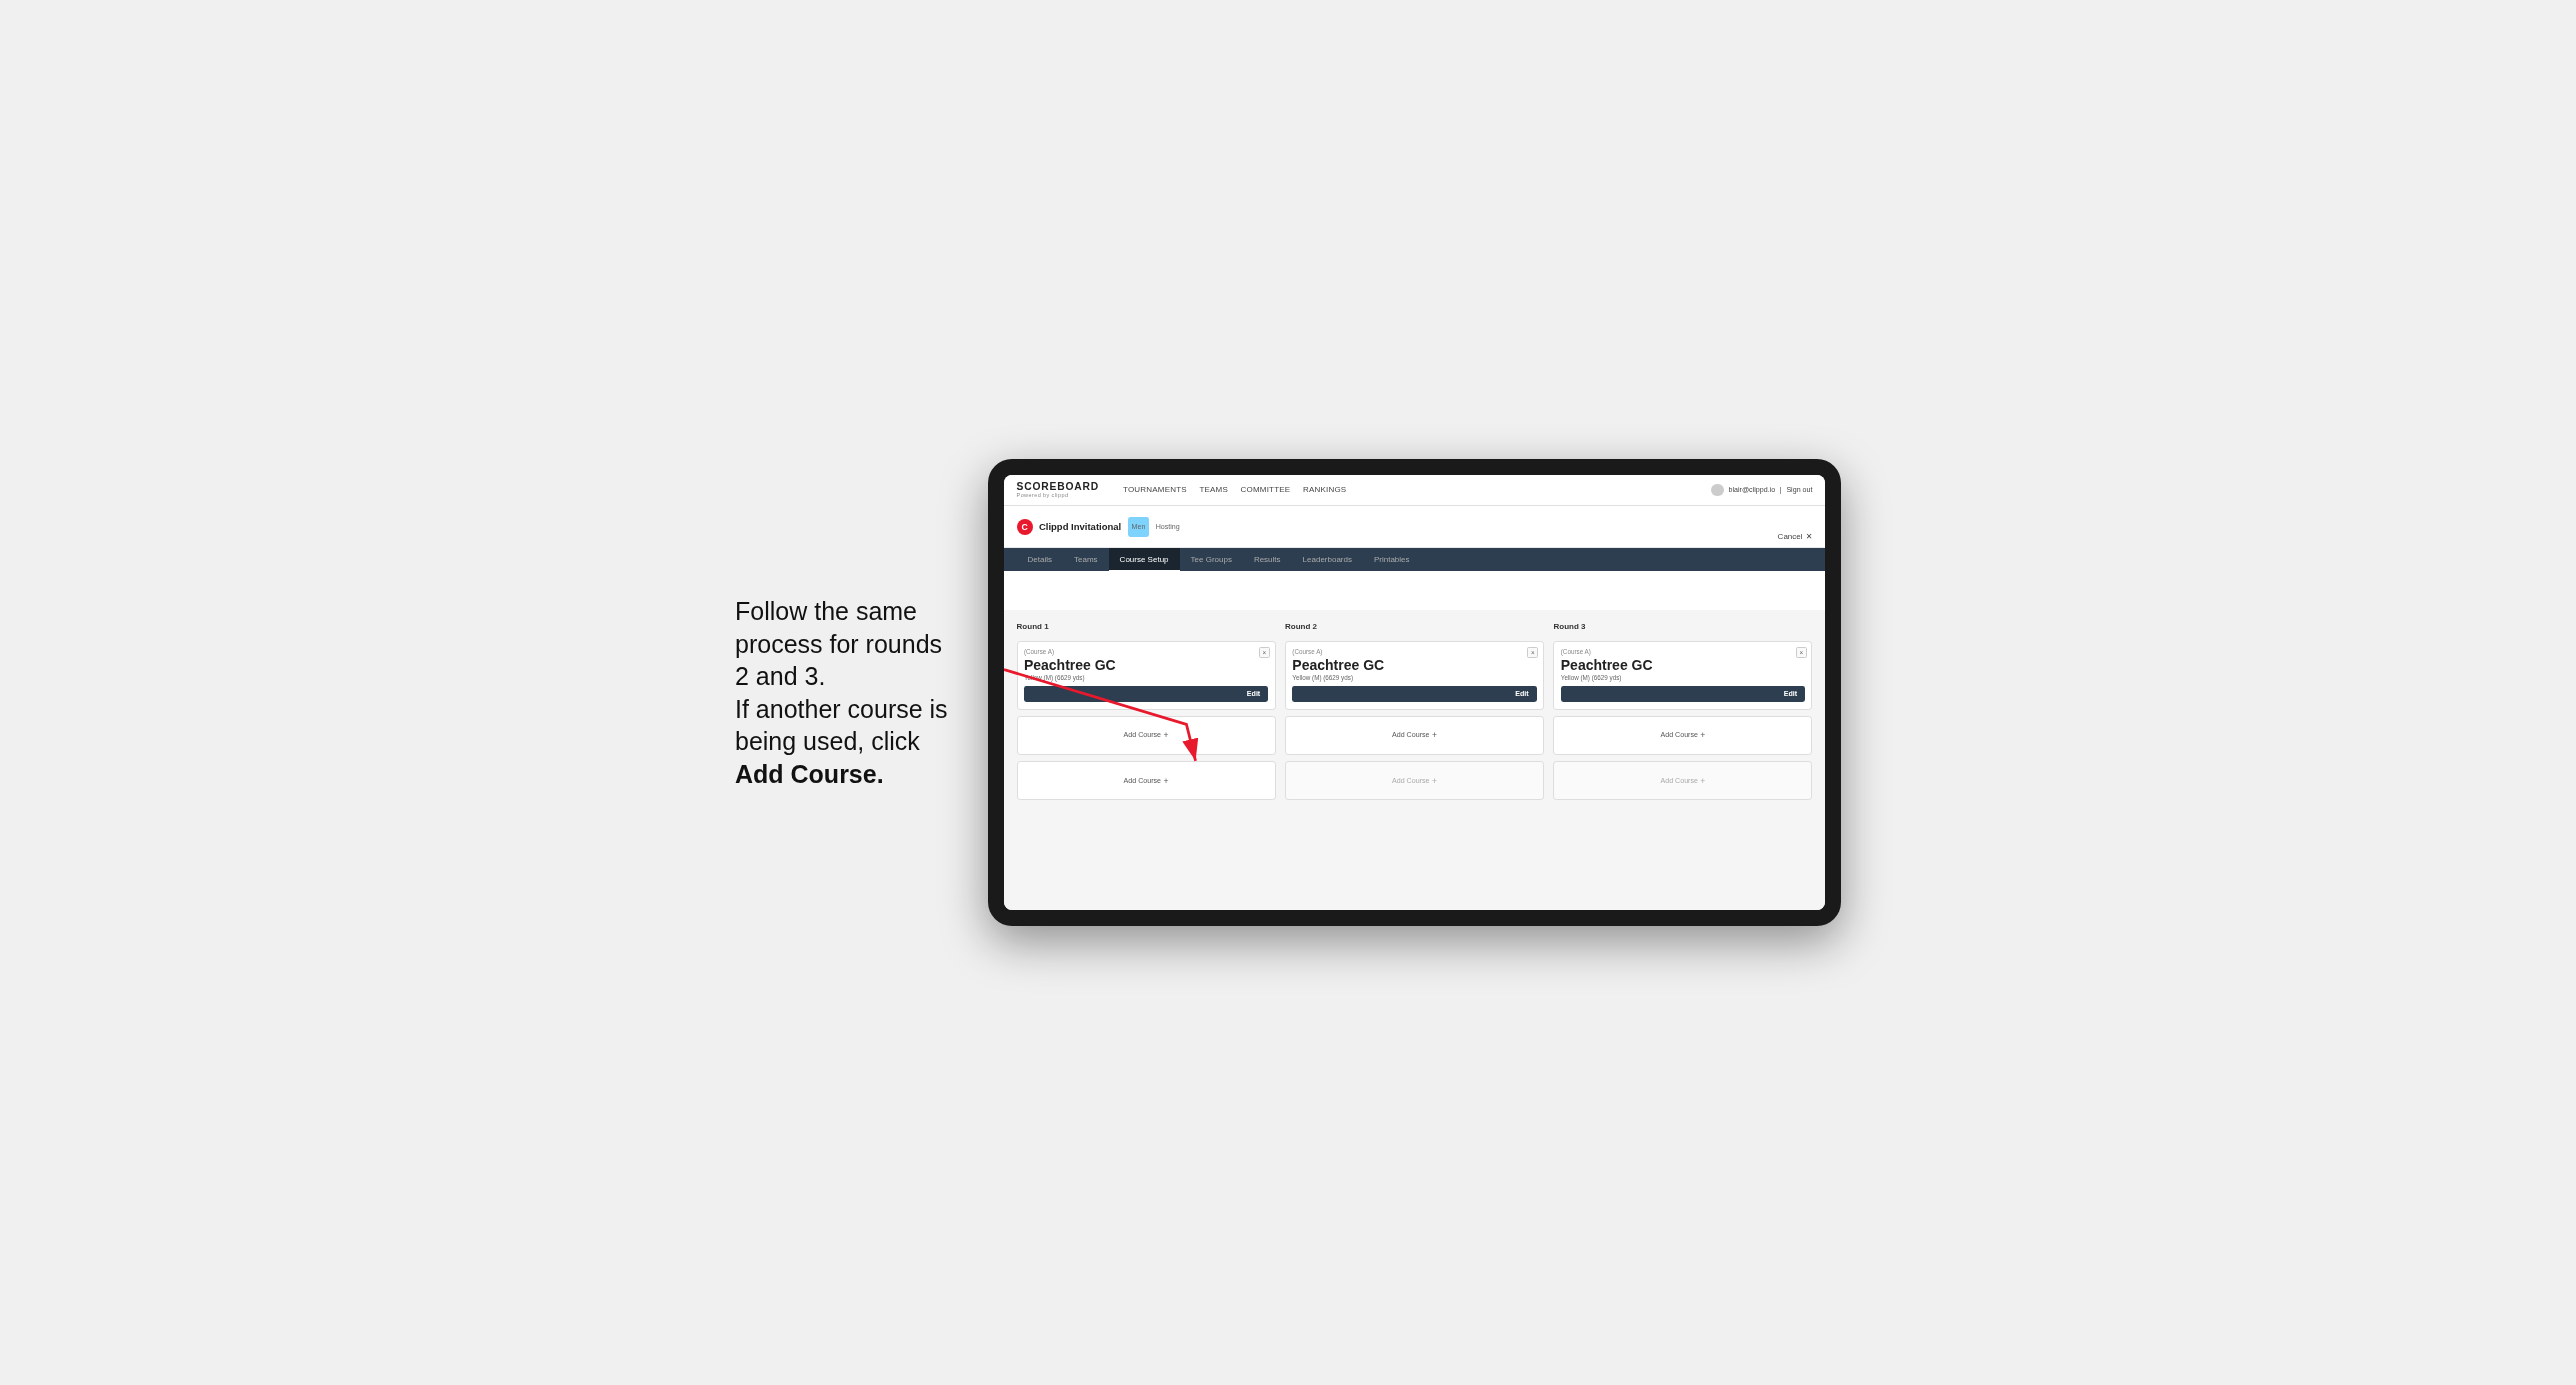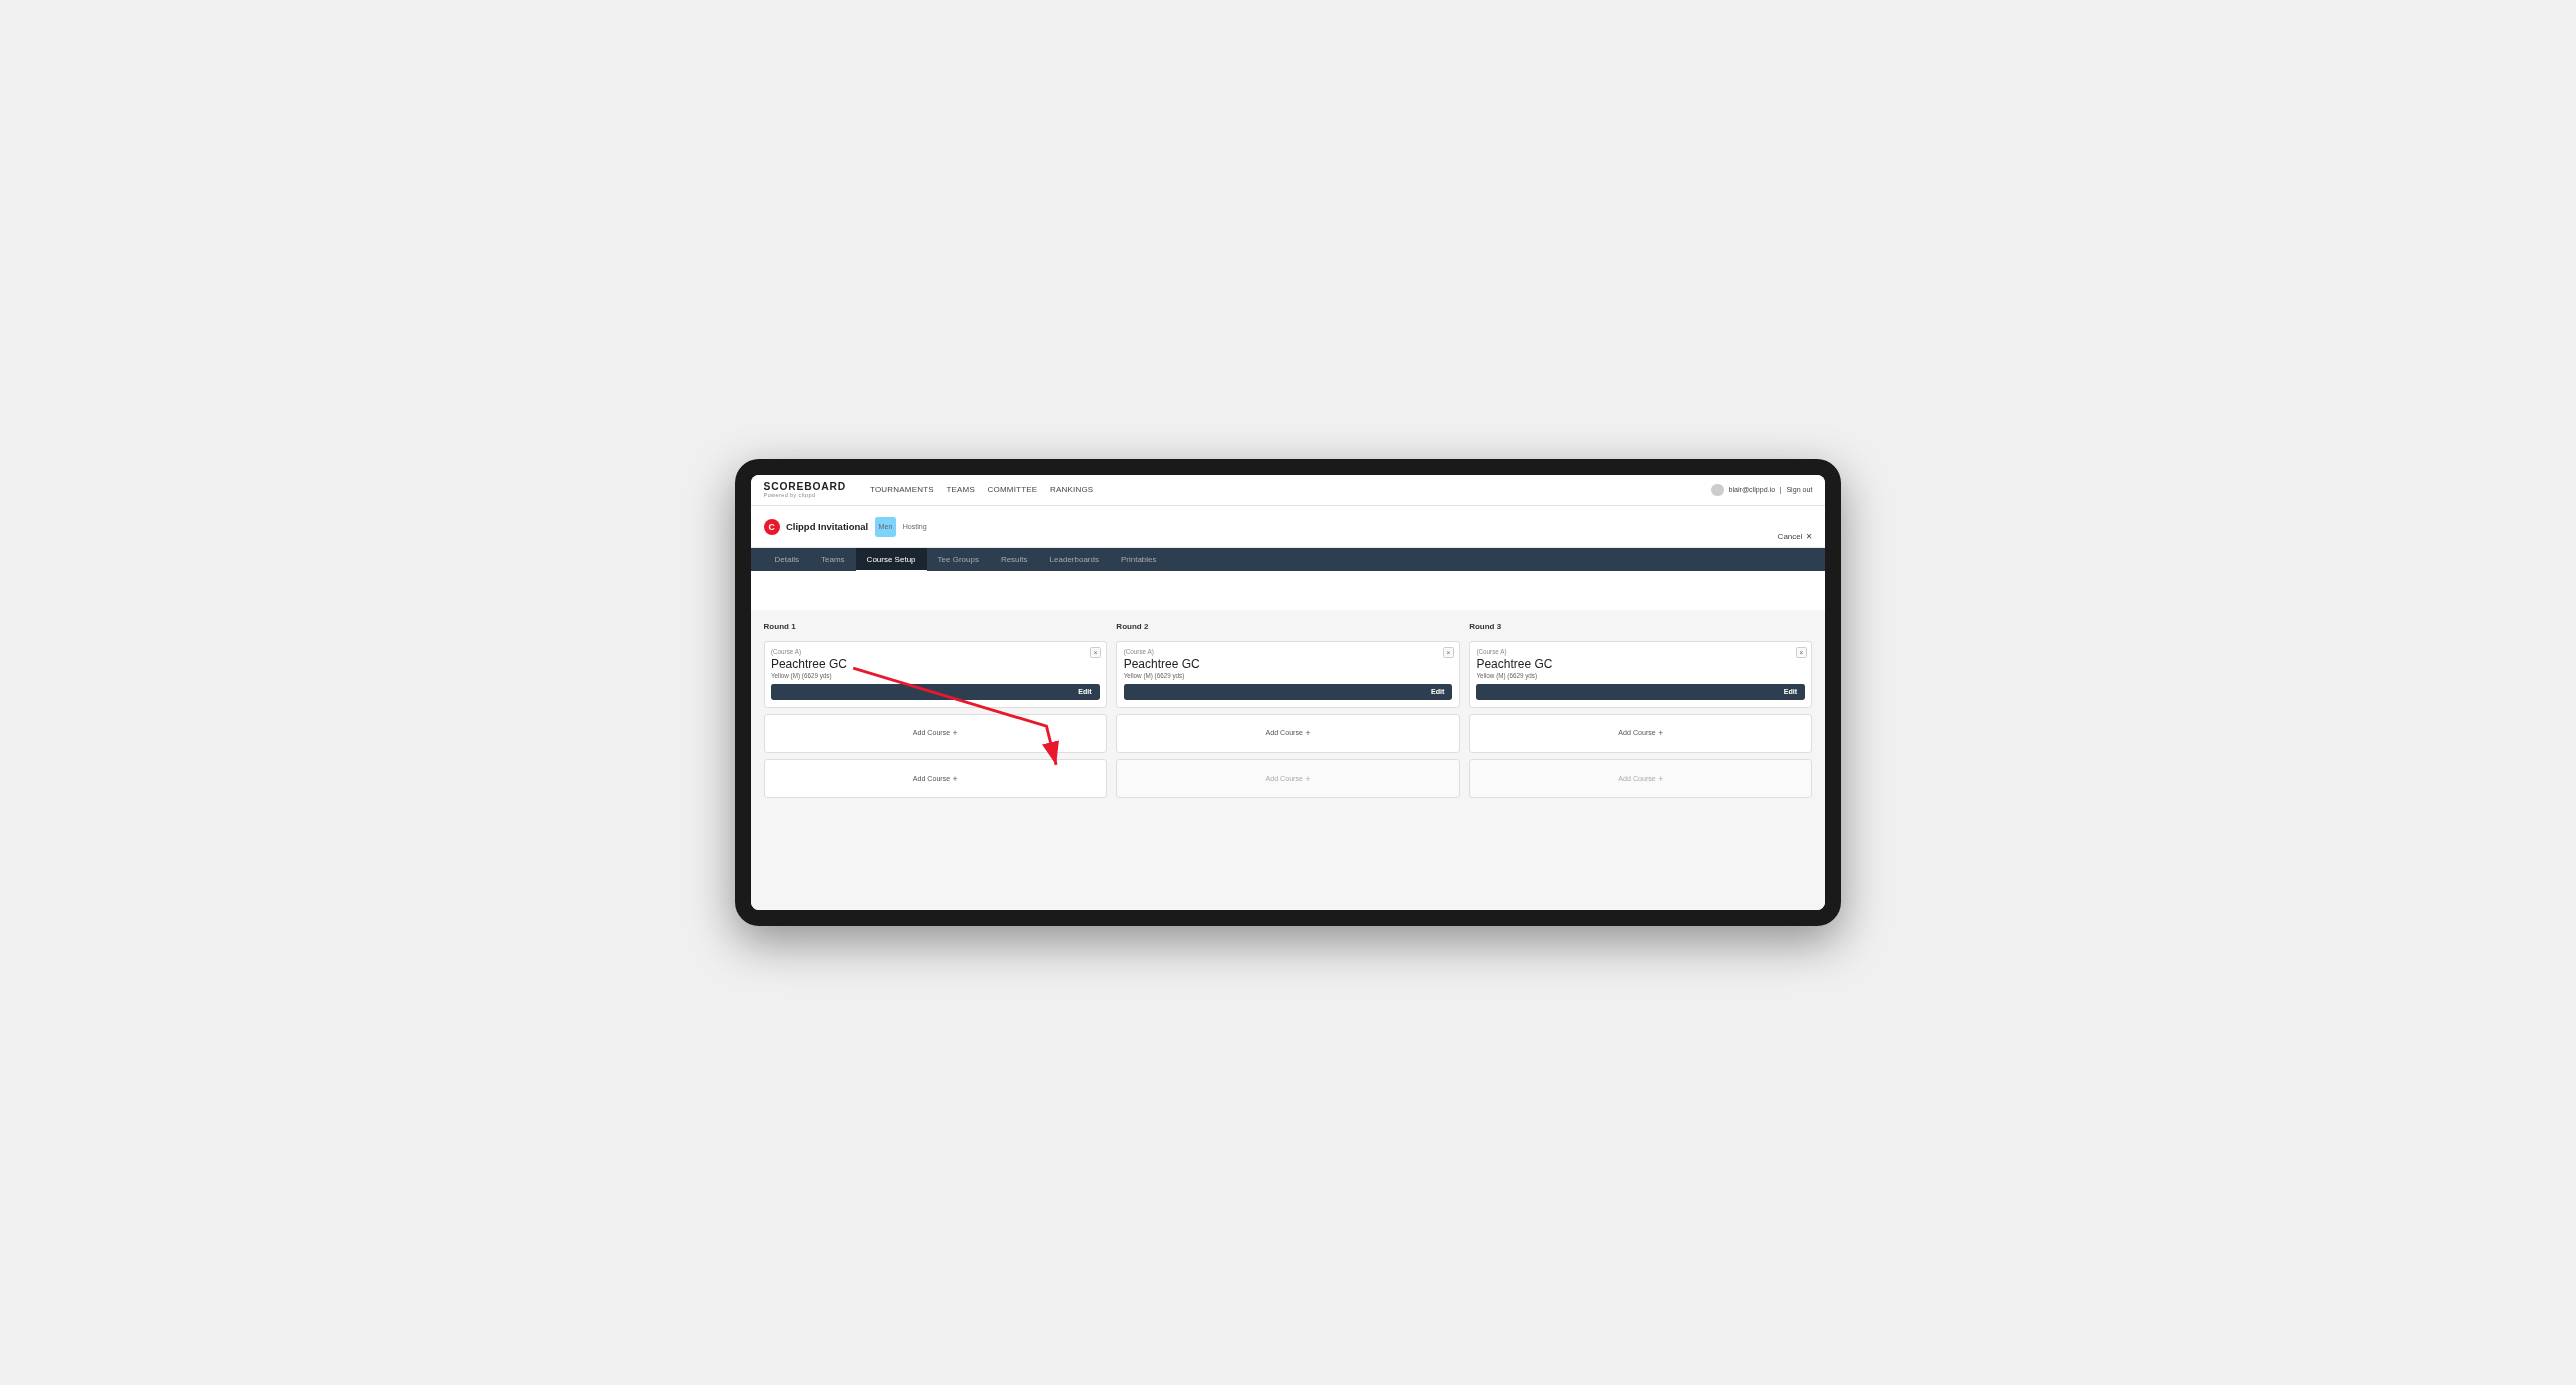--- a/index.html
+++ b/index.html
@@ -227,22 +227,22 @@
       position: relative;
     }
 
     .course-card-header {
       font-size: 6.3px;
       color: #888;
       margin-bottom: 1.6px;
     }
 
     .course-name {
-      font-size: 12px;
-      font-weight: 400;
+      font-size: 14px;
+      font-weight: 700;
       color: #222;
       margin-bottom: 0.8px;
     }
 
     .course-details {
       font-size: 6.3px;
       color: #666;
       margin-bottom: 4.7px;
     }
 
@@ -323,20 +323,26 @@
       height: 100%;
       pointer-events: none;
       z-index: 10;
     }
   </style>
 </head>
 <body>
 
 <div class="page-wrapper">
 
+  <div class="instruction-text">
+    <span>
+      Follow the same process for rounds 2 and 3.<br>
+      If another course is being used, click <strong>Add Course.</strong>
+    </span>
+  </div>
 
   <div class="tablet-frame">
     <div class="tablet-screen">
       <div class="tablet-screen-inner">
 
         <svg class="arrow-overlay" viewBox="0 0 900 450" xmlns="http://www.w3.org/2000/svg">
           <defs>
             <marker id="arrowhead" markerWidth="8" markerHeight="6" refX="8" refY="3" orient="auto">
               <polygon points="0 0, 8 3, 0 6" fill="#e8192c"></polygon>
             </marker>

